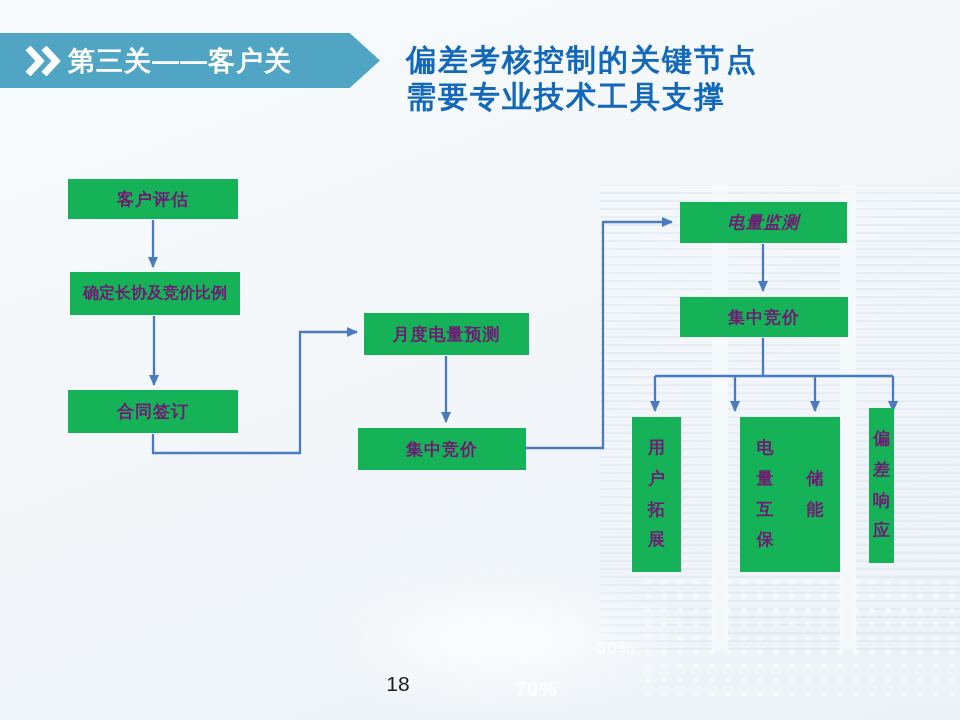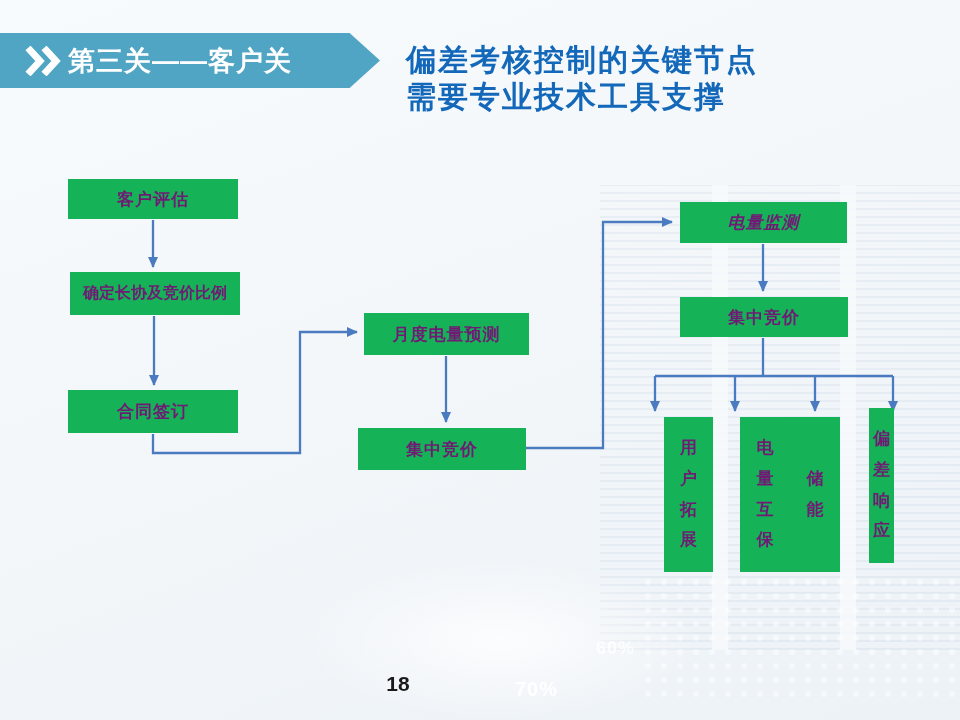--- a/index.html
+++ b/index.html
@@ -60,28 +60,28 @@
   }
   .node-v span{display:block;width:1.05em;margin:auto;word-break:break-all;
     line-height:1.8;letter-spacing:0;text-align:center;}
   #n-eval    {left:68px; top:179px;width:170px;height:40px;}
   #n-ratio   {left:70px; top:272px;width:170px;height:43px;font-size:16px;letter-spacing:0;}
   #n-contract{left:68px; top:390px;width:170px;height:43px;}
   #n-forecast{left:364px;top:313px;width:165px;height:42px;}
   #n-bidding {left:358px;top:428px;width:168px;height:42px;}
   #n-monitor {left:680px;top:202px;width:167px;height:41px;font-style:italic;}
   #n-warning {left:680px;top:297px;width:168px;height:40px;}
-  #n-expand  {left:632px;top:417px;width:49px;height:155px;margin-left:32px;}
+  #n-expand  {left:632px;top:417px;width:49px;height:155px;}
   #n-mutual  {left:710px;top:417px;width:50px;height:155px;margin-left:30px;}
   #n-storage {left:790px;top:417px;width:50px;height:155px;}
   #n-devresp {left:869px;top:408px;width:25px;height:155px;align-items:center;}
   
   .page-num{
     position:absolute;left:0;top:672px;width:796px;text-align:center;
-    color:#1a1a1a;font-size:21px;font-weight:bold;
+    color:#1a1a1a;font-size:21px;
   }
 </style>
 </head>
 <body>
 
 <div class="slide">
 
   <div class="bg-cols"></div>
   <div class="bg-dots"></div>
   <div class="bg-glow"></div>

